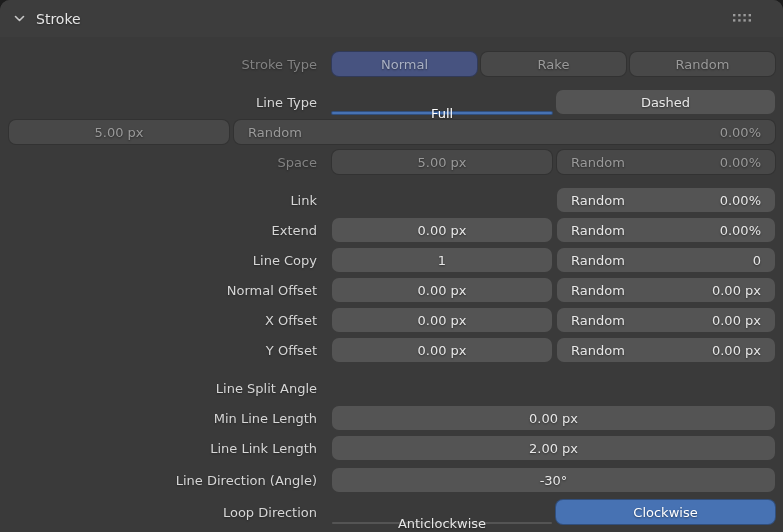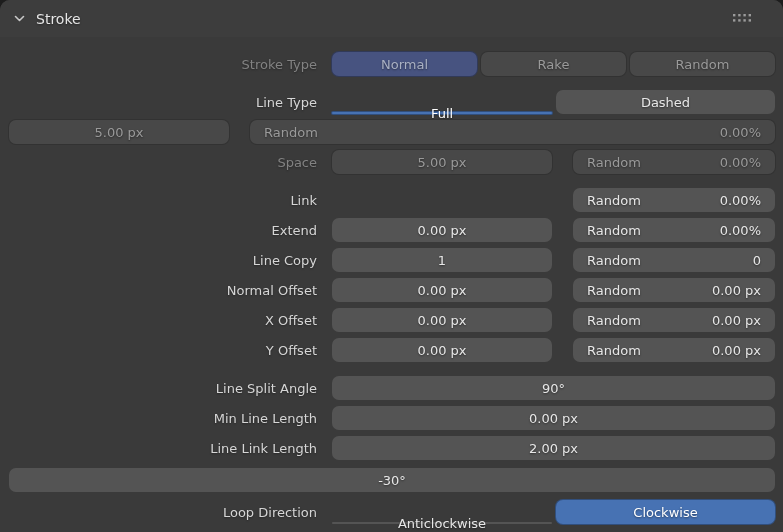--- a/index.html
+++ b/index.html
@@ -15,21 +15,21 @@
   .rows{padding:14px 7px 0 8px;}
   .row{display:flex;align-items:center;height:26px;margin-top:4px;}
   .row:first-child{margin-top:0;}
   .row.brk-major{margin-top:12px;}
   .row.brk-minor{margin-top:6px;}
   .rlabel{
     flex:0 0 323px;box-sizing:border-box;padding-right:14px;text-align:right;
     font-size:13px;color:var(--label-text,#d6d6d6);white-space:nowrap;
     text-shadow:0 1px 2px rgba(0,0,0,.35);
   }
-  .fields{flex:1;display:flex;gap:19px;height:26px;min-width:0;}
+  .fields{flex:1;display:flex;gap:3px;height:26px;min-width:0;}
   .fields.segments{gap:2px;}
   .field,.seg{
     box-sizing:border-box;display:flex;align-items:center;justify-content:center;
     background:var(--field-bg,#545454);border:1px solid rgba(0,0,0,.30);border-radius:8px;
     font-size:13px;color:var(--field-text,#e7e7e7);text-shadow:0 1px 2px rgba(0,0,0,.45);
     white-space:nowrap;cursor:default;
   }
   .field.left{flex:0 0 222px;}
   .field.right{flex:1;justify-content:space-between;padding:0 14px;}
   .field.full{flex:1;}
@@ -173,43 +173,39 @@
             <span class="val">0.00 px</span>
           </div>
           <div class="field right">
             <span class="sub">Random</span>
             <span class="val">0.00 px</span>
           </div>
         </div>
       </div>
       <div class="row brk-major">
         <div class="rlabel">Line Split Angle</div>
-        <div class="fields">
-          <div class="field full">
-            <span class="val">90°</span>
-          </div>
-        </div>
       </div>
       <div class="row">
         <div class="rlabel">Min Line Length</div>
         <div class="fields">
           <div class="field full">
             <span class="val">0.00 px</span>
           </div>
         </div>
       </div>
       <div class="row">
         <div class="rlabel">Line Link Length</div>
         <div class="fields">
           <div class="field full">
             <span class="val">2.00 px</span>
           </div>
         </div>
       </div>
       <div class="row brk-minor">
+        <div class="rlabel">Line Direction (Angle)</div>
         <div class="fields">
           <div class="field full">
             <span class="val">-30°</span>
           </div>
         </div>
       </div>
       <div class="row brk-minor">
         <div class="rlabel">Loop Direction</div>
         <div class="fields segments two">
           <div class="seg">Anticlockwise</div>

